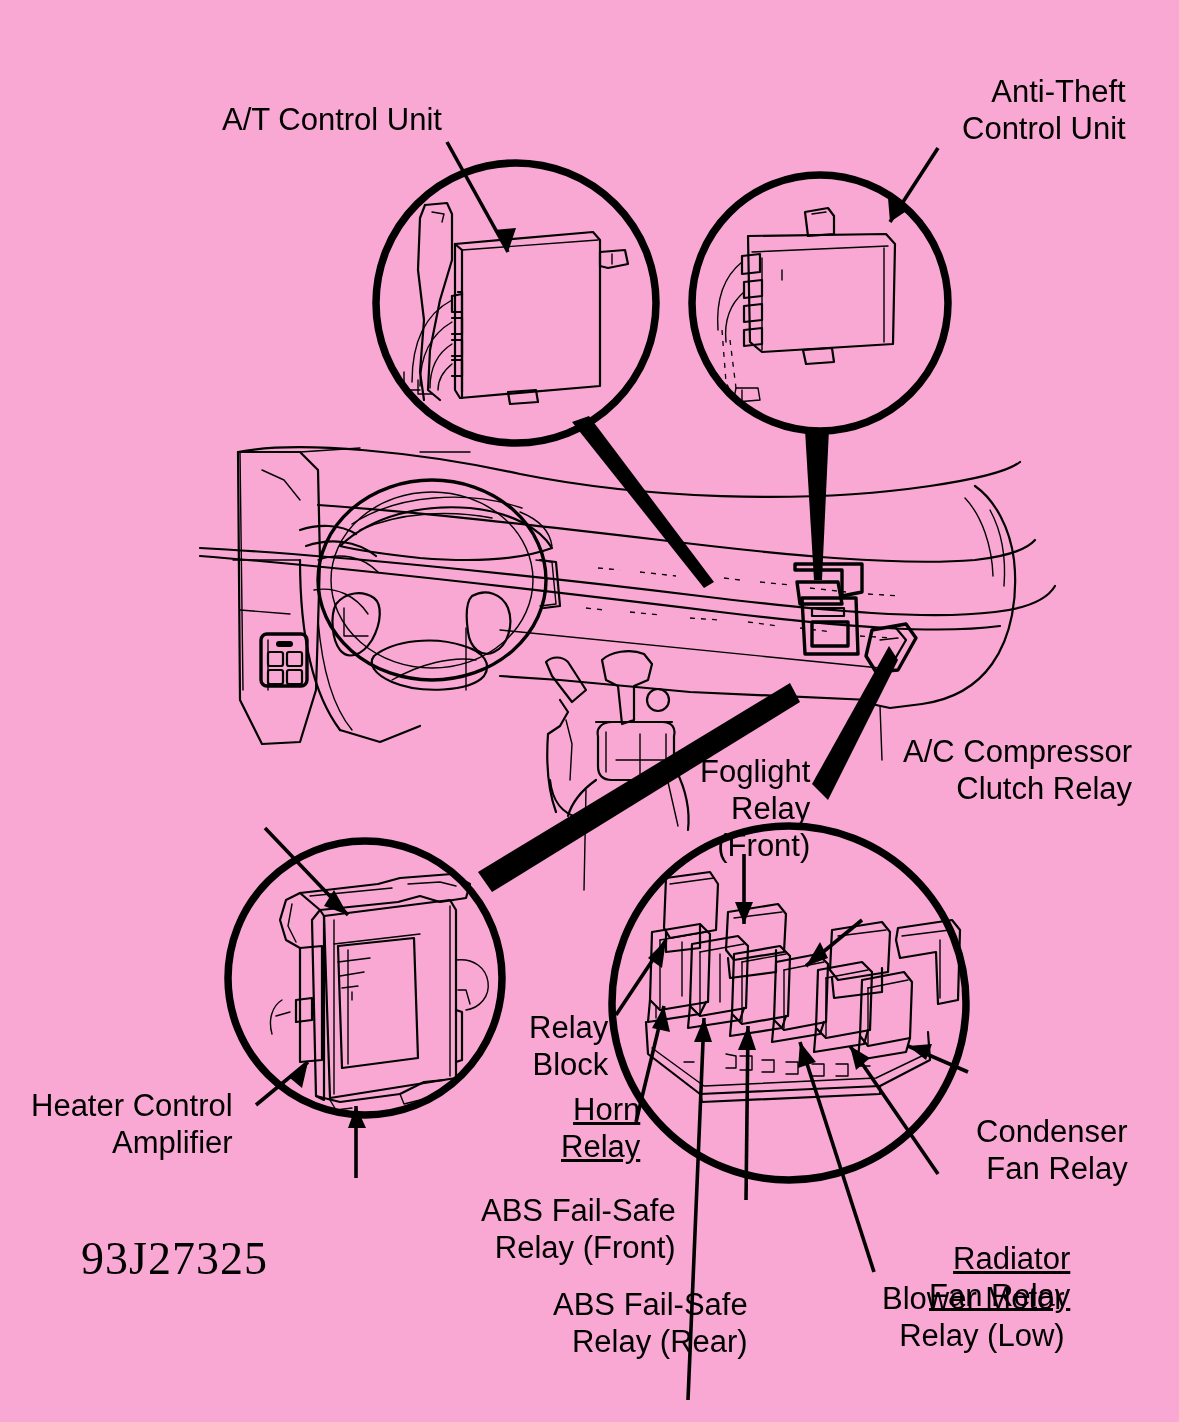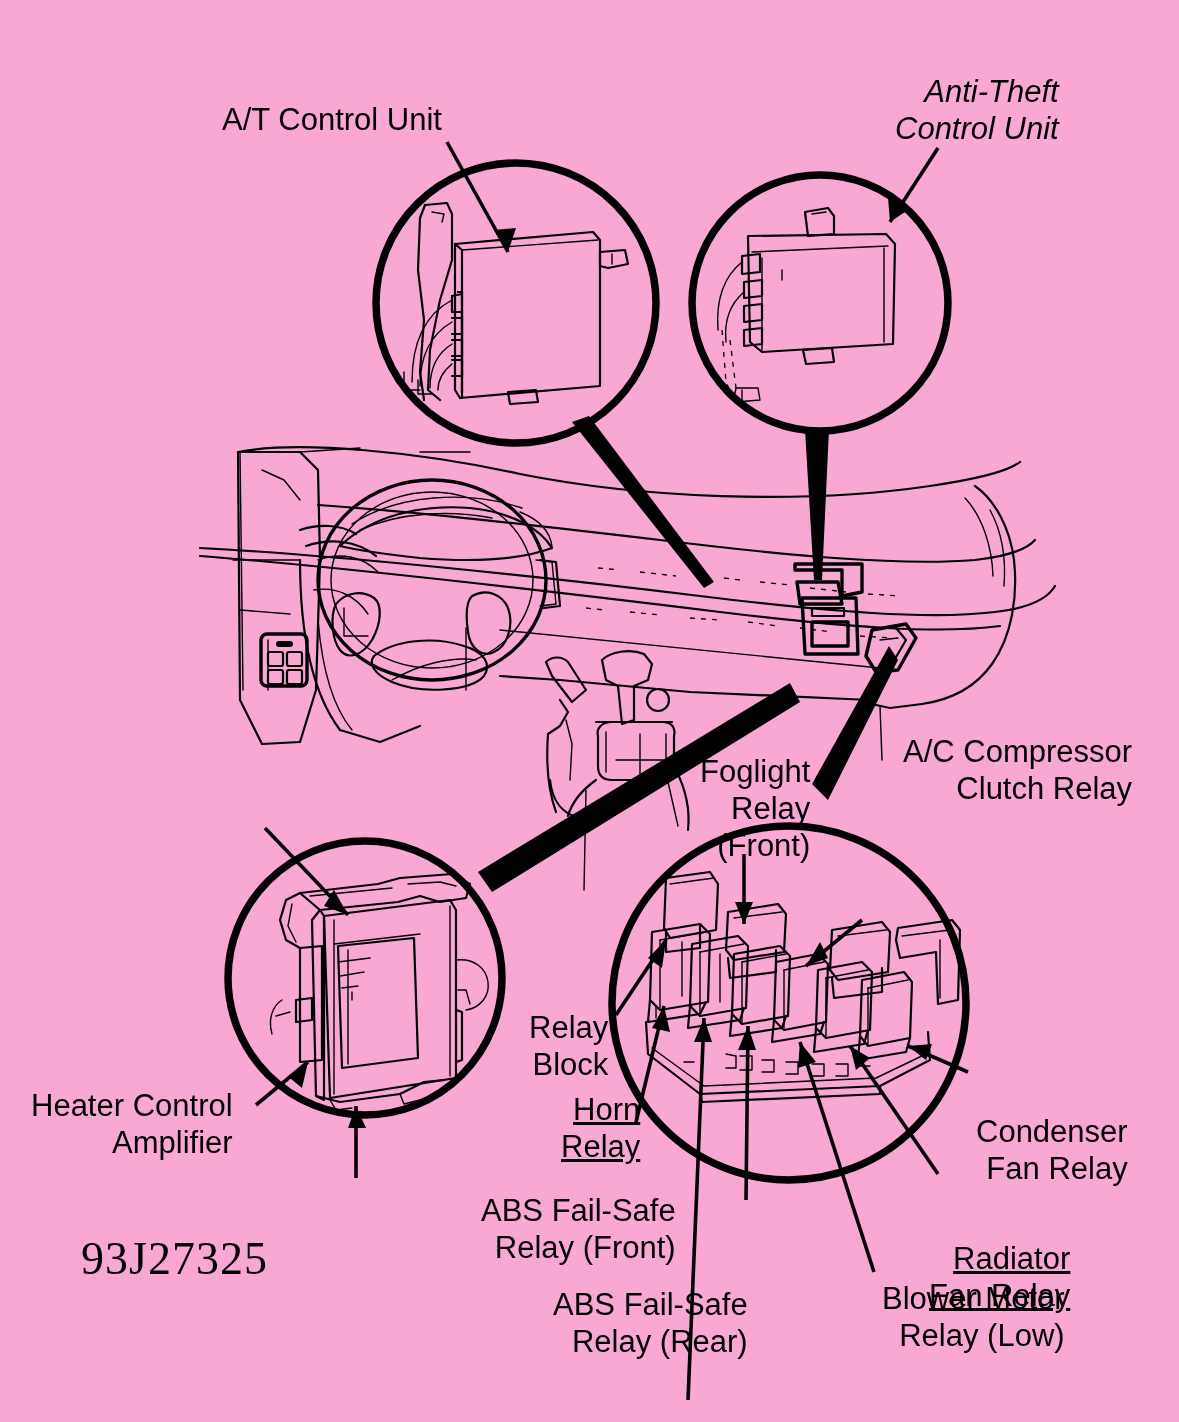--- a/index.html
+++ b/index.html
@@ -379,21 +379,21 @@
 
       <path class="lead" d="M938 1174 L850 1046"></path>
       <path class="blk" d="M850 1046 L856 1070 L870 1058 Z"></path>
 
       <path class="lead" d="M968 1072 L908 1046"></path>
       <path class="blk" d="M908 1046 L926 1060 L932 1044 Z"></path>
     </g>
   </svg>
 
   <div class="lbl" style="left:222px; top:101px;">A/T Control Unit</div>
-  <div class="lbl" style="left:895px; top:73px;font-style:italic;">Anti-Theft
+  <div class="lbl" style="left:962px; top:73px;">Anti-Theft
 Control Unit</div>
   <div class="lbl" style="left:31px;  top:1087px;">Heater Control
 Amplifier</div>
   <div class="lbl" style="left:700px; top:753px;">Foglight
 Relay
 (Front)</div>
   <div class="lbl" style="left:903px; top:733px;">A/C Compressor
 Clutch Relay</div>
   <div class="lbl" style="left:529px; top:1009px;">Relay
 Block</div>

